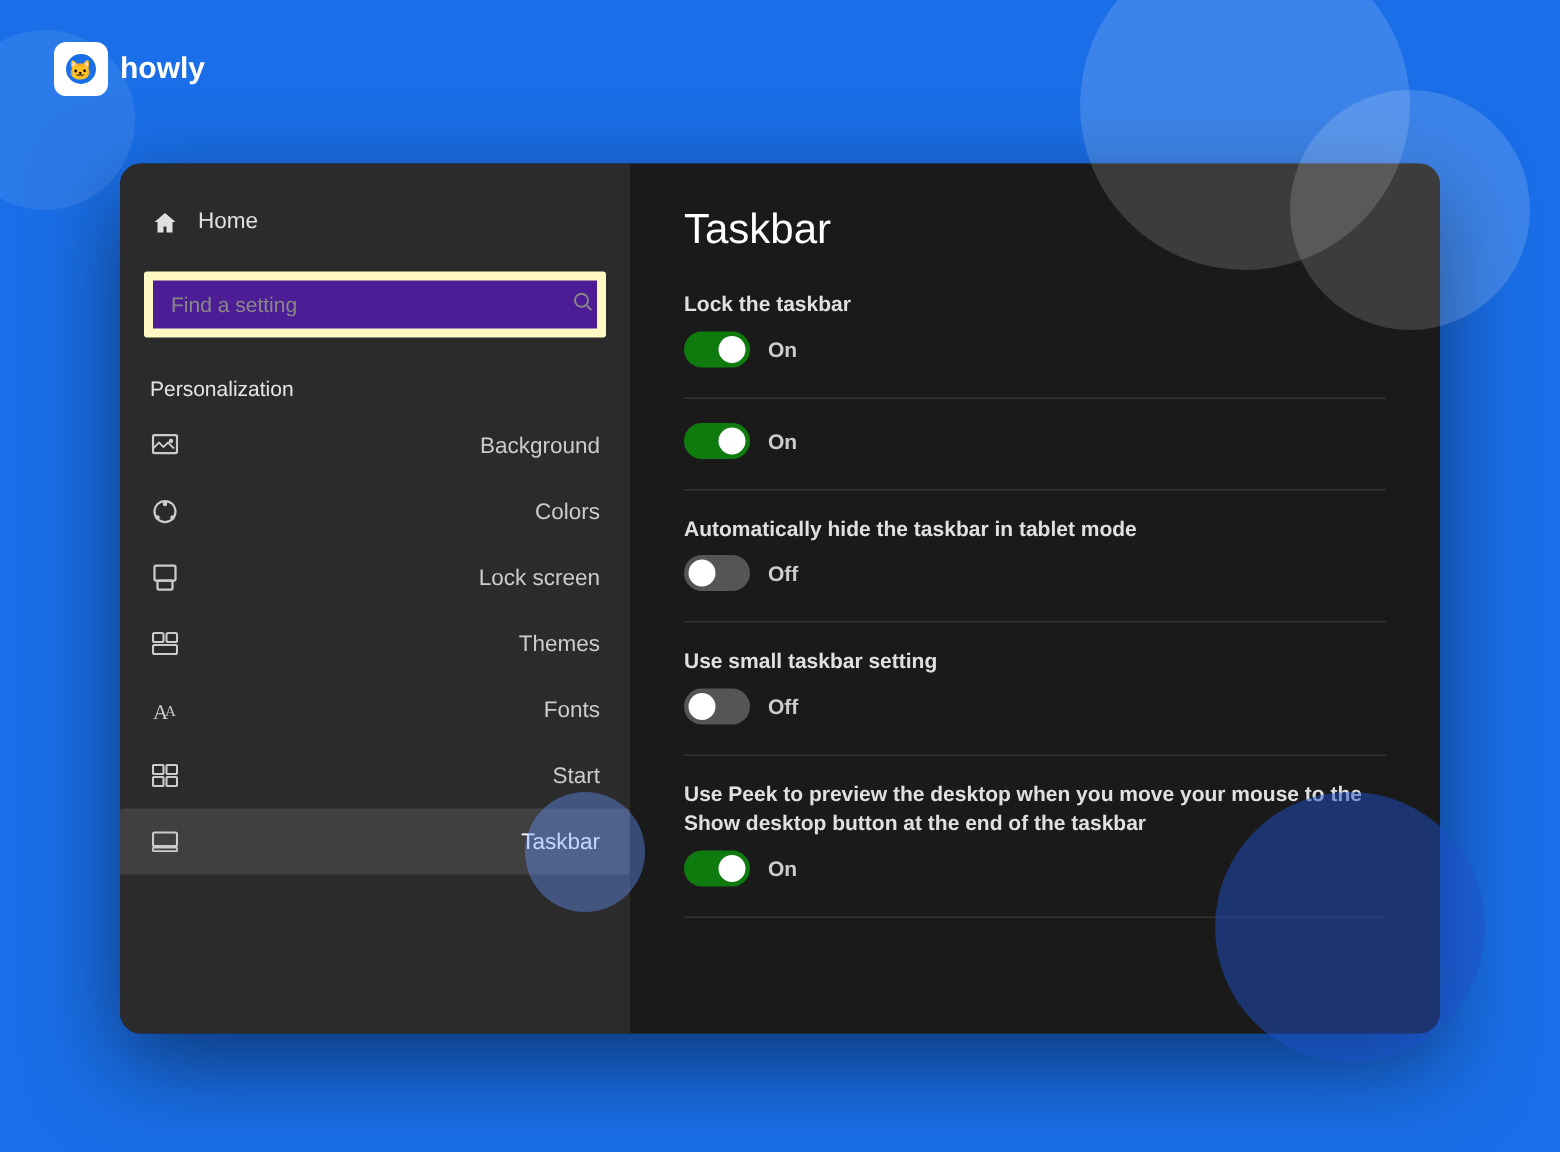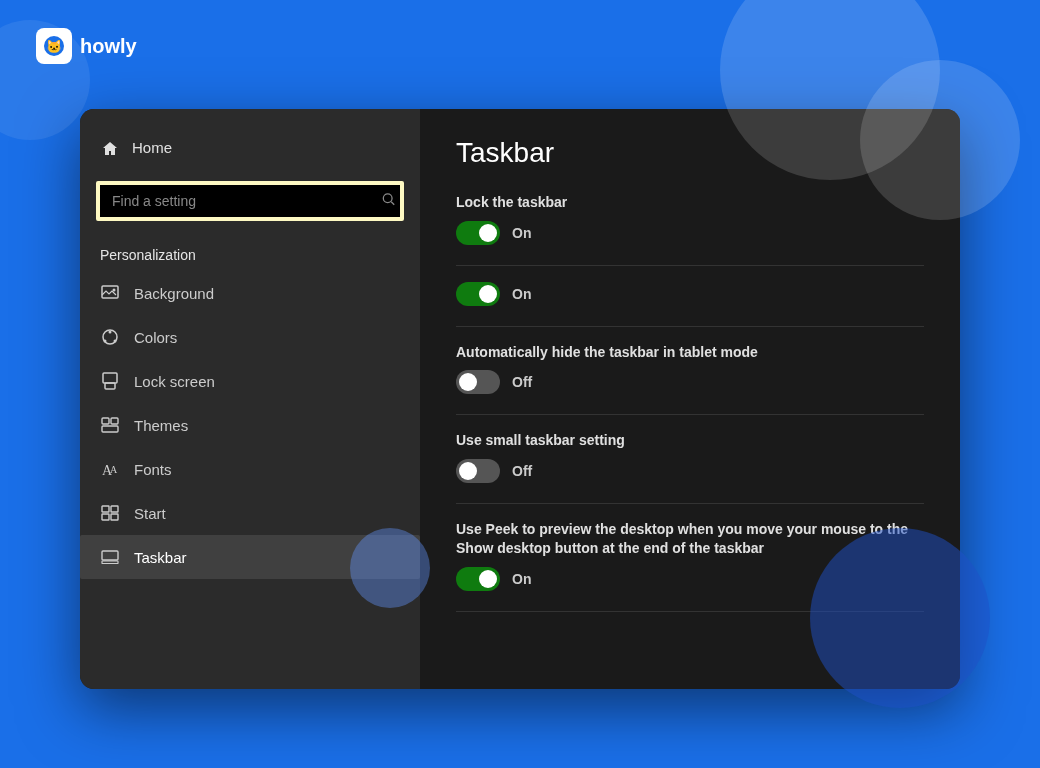--- a/index.html
+++ b/index.html
@@ -81,22 +81,22 @@
       font-size: 15px;
       cursor: pointer;
     }
 
     .search-box {
       margin: 12px 16px;
       position: relative;
     }
     .search-input {
       width: 100%;
-      background: #000000;
-      border: 4px solid #fef9c3;
+      background: #4c1d95;
+      border: 6px solid #fef9c3;
       border-radius: 2px;
       color: #ccc;
       font-size: 14px;
       padding: 8px 24px 8px 12px;
       outline: none;
     }
     .search-input::placeholder { color: #888; }
     .search-icon-btn {
       position: absolute;
       right: 8px;
@@ -118,20 +118,21 @@
 
     .nav-item {
       display: flex;
       align-items: center;
       gap: 14px;
       padding: 12px 20px;
       color: #ccc;
       font-size: 15px;
       cursor: pointer;
       border-radius: 2px;
+      justify-content: space-between;
     }
     .nav-item.active { background: rgba(255,255,255,0.1); color: white; }
 
     .nav-icon {
       width: 20px;
       height: 20px;
       display: flex;
       align-items: center;
       justify-content: center;
       flex-shrink: 0;

